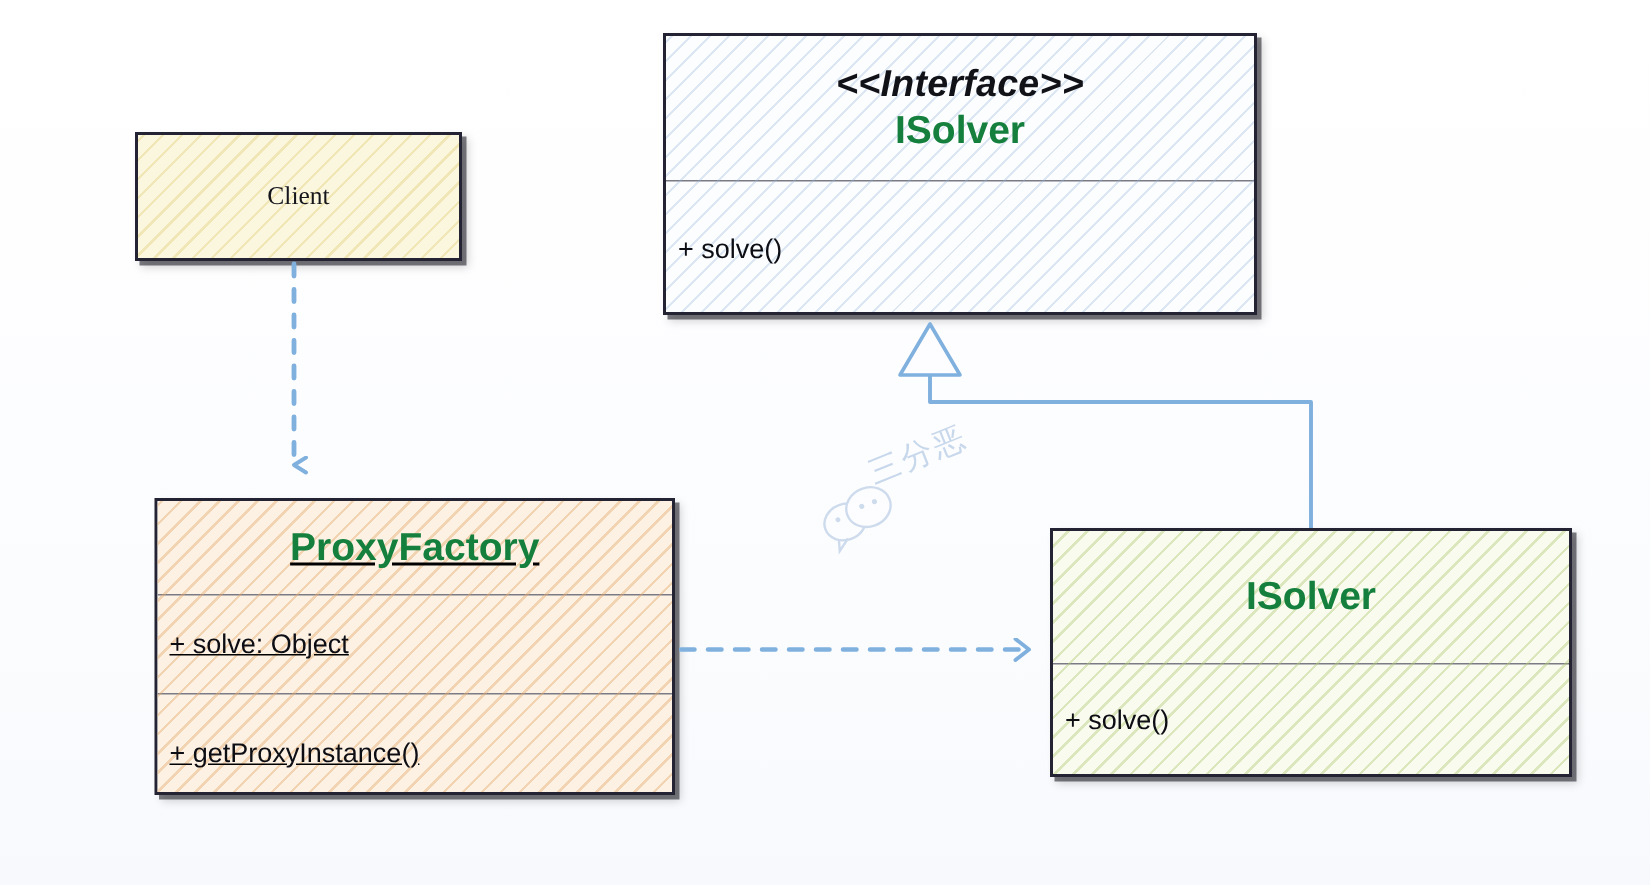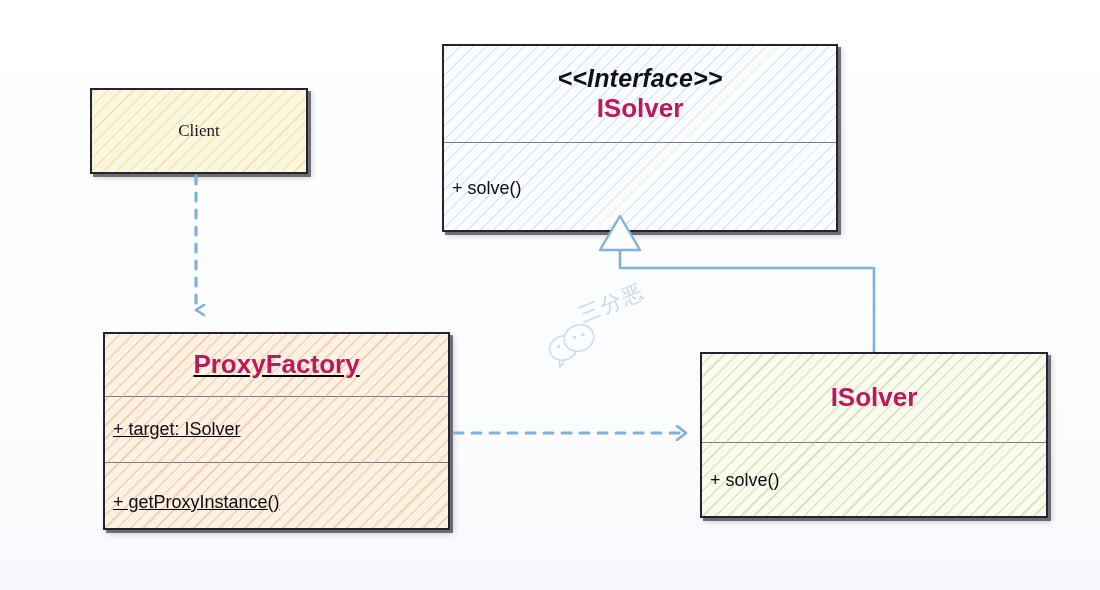--- a/index.html
+++ b/index.html
@@ -105,21 +105,21 @@
     font-size: 25px;
     color: #111118;
     letter-spacing: 0.2px;
     line-height: 1.18;
   }
   .cls-title {
     display: block;
     text-align: center;
     font-weight: 700;
     font-size: 26px;
-    color: #be185d;
+    color: #15803d;
     line-height: 1.2;
   }
   .cls-title-serif {
     display: block;
     text-align: center;
     font-family: "Liberation Serif", serif;
     font-weight: 400;
     font-size: 17px;
     color: #15151c;
     line-height: 1.2;
@@ -176,21 +176,21 @@
 
   <div class="uml-box theme-cream" style="left:90px; top:88px; width:218px; height:86px;">
     <div class="hatch"></div>
     <div class="uml-section" style="height:100%;">
       <div class="sec-inner">
         <span class="cls-title-serif">Client</span>
       </div>
     </div>
   </div>
 
-  <div class="uml-box theme-blue" style="left:442px; top:44px; width:396px; height:188px;">
+  <div class="uml-box theme-blue" style="left:442px; top:22px; width:396px; height:188px;">
     <div class="hatch"></div>
     <div class="uml-section" style="height:96px;">
       <div class="sec-inner">
         <span class="cls-stereotype">&lt;&lt;Interface&gt;&gt;</span>
         <span class="cls-title">ISolver</span>
       </div>
     </div>
     <div class="uml-section" style="height:92px;">
       <div class="sec-inner">
         <span class="cls-member">+ solve()</span>
@@ -200,21 +200,21 @@
 
   <div class="uml-box theme-orange" style="left:103px; top:332px; width:347px; height:198px;text-decoration:underline;">
     <div class="hatch"></div>
     <div class="uml-section" style="height:62px;">
       <div class="sec-inner">
         <span class="cls-title">ProxyFactory</span>
       </div>
     </div>
     <div class="uml-section" style="height:66px;">
       <div class="sec-inner">
-        <span class="cls-member">+ target: ISolver</span>
+        <span class="cls-member">+ solve: Object</span>
       </div>
     </div>
     <div class="uml-section" style="height:80px;">
       <div class="sec-inner">
         <span class="cls-member">+ getProxyInstance()</span>
       </div>
     </div>
   </div>
 
   <div class="uml-box theme-green" style="left:700px; top:352px; width:348px; height:166px;">

